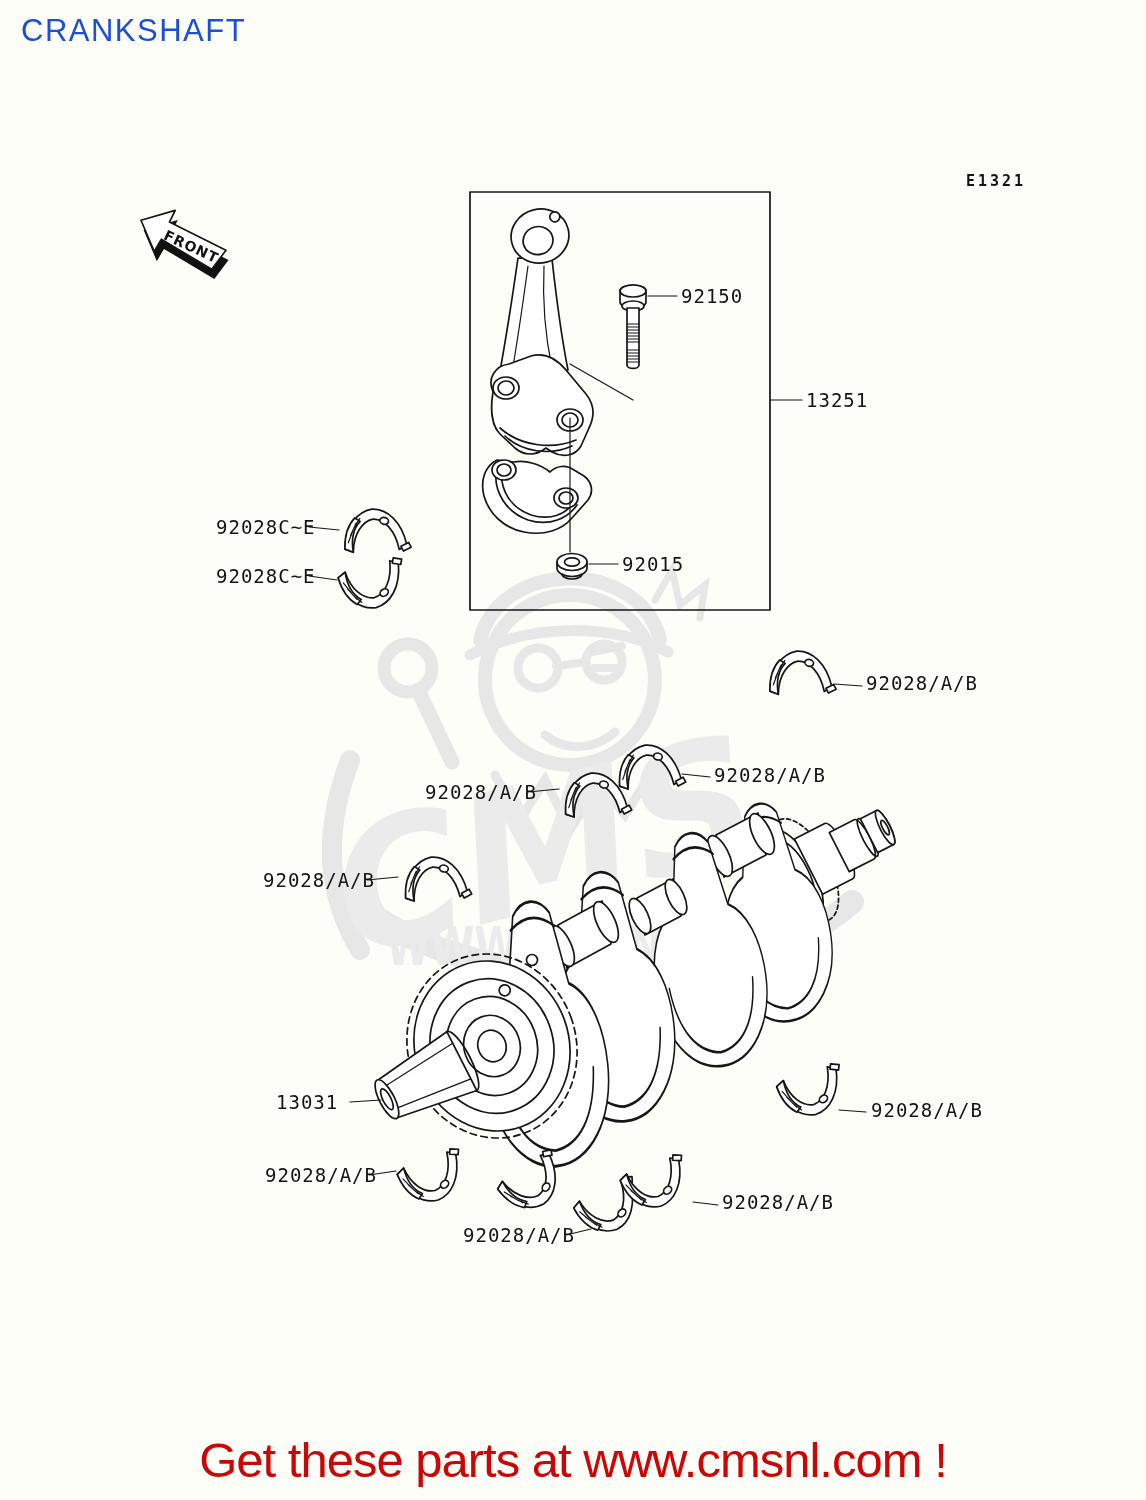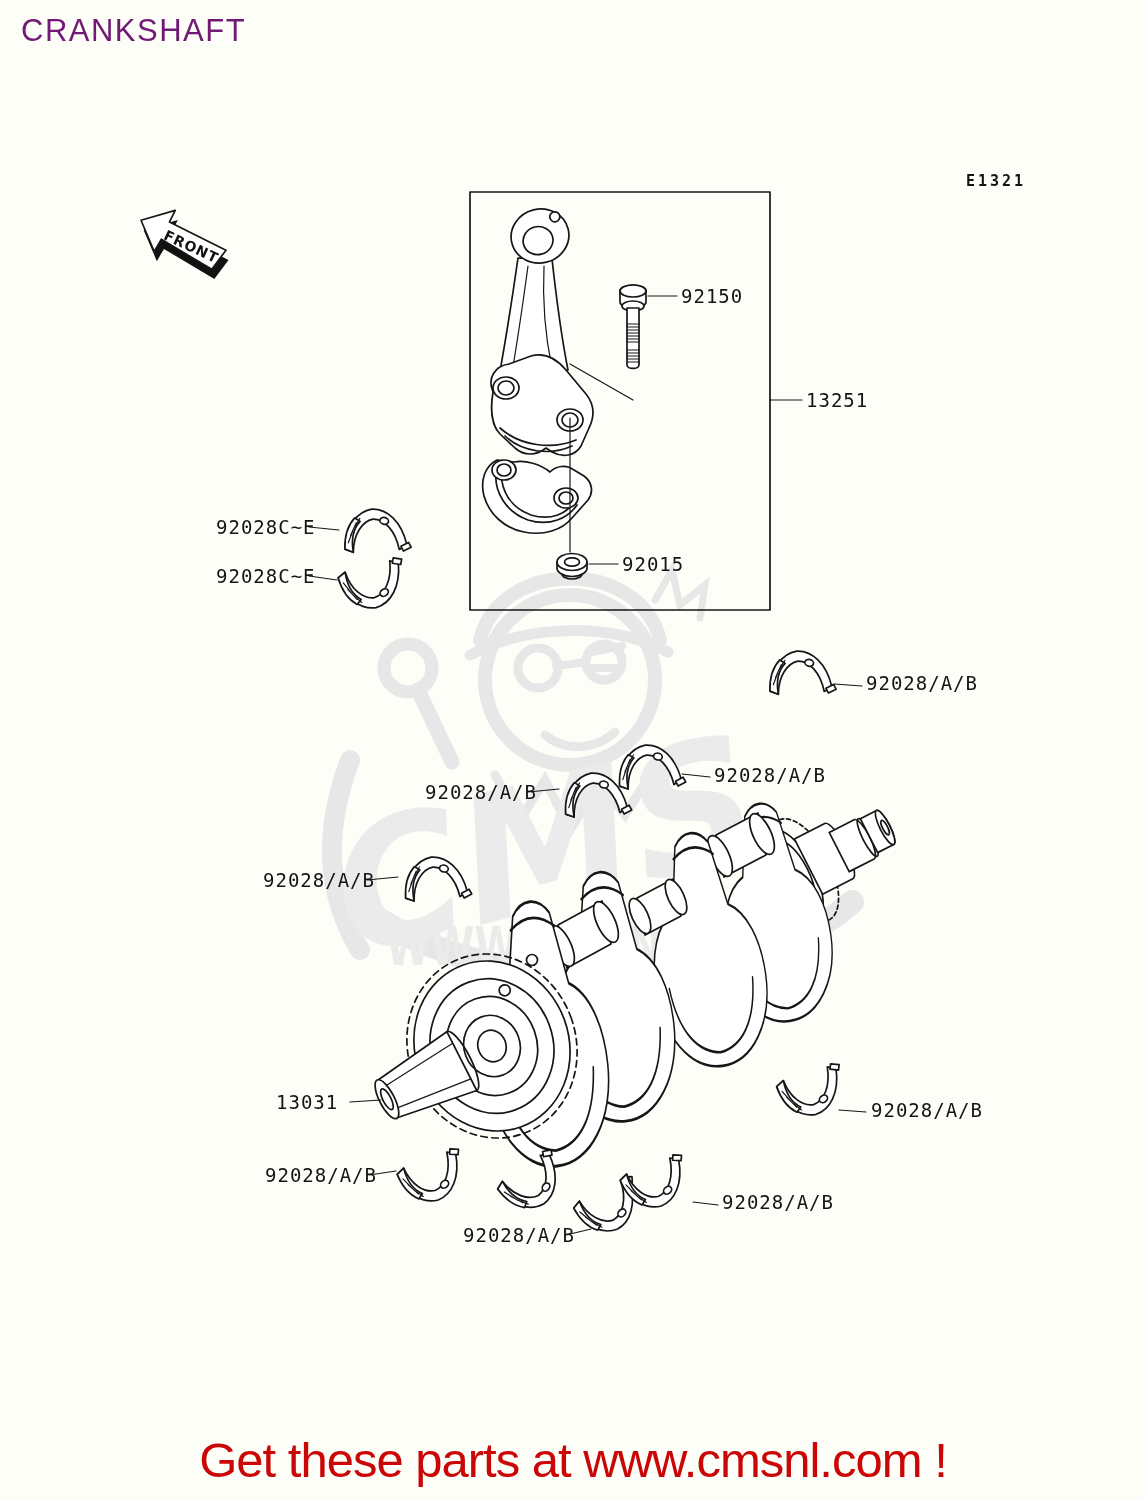--- a/index.html
+++ b/index.html
@@ -1,19 +1,19 @@
 <!DOCTYPE html>
 <html><head>
 <meta charset="utf-8">
 <style>
   html,body{margin:0;padding:0;}
   body{width:1146px;height:1500px;position:relative;background:#fdfef8;overflow:hidden;
        font-family:"Liberation Sans",sans-serif;}
   .stage{position:absolute;inset:0;width:1146px;height:1500px;}
-  .page-title{position:absolute;left:21px;top:13px;font-size:31px;color:#701a75;
+  .page-title{position:absolute;left:21px;top:13px;font-size:31px;color:#1d4ed8;
       letter-spacing:1.5px;font-family:"Liberation Sans",sans-serif;}
   .banner{position:absolute;left:0;top:1432px;width:100%;text-align:center;
       font-size:49px;color:#cb0606;letter-spacing:-1px;font-family:"Liberation Sans",sans-serif;}
   svg{position:absolute;left:0;top:0;}
   .ln{stroke:#161616;stroke-width:1.7;stroke-linejoin:round;stroke-linecap:round;}
   .f{fill:#ffffff;}
   .nf{fill:none;}
   .thin{stroke-width:1.2;}
   .callout{font-family:"DejaVu Sans Mono","Liberation Mono",monospace;font-size:19px;
       fill:#141414;letter-spacing:1px;}

